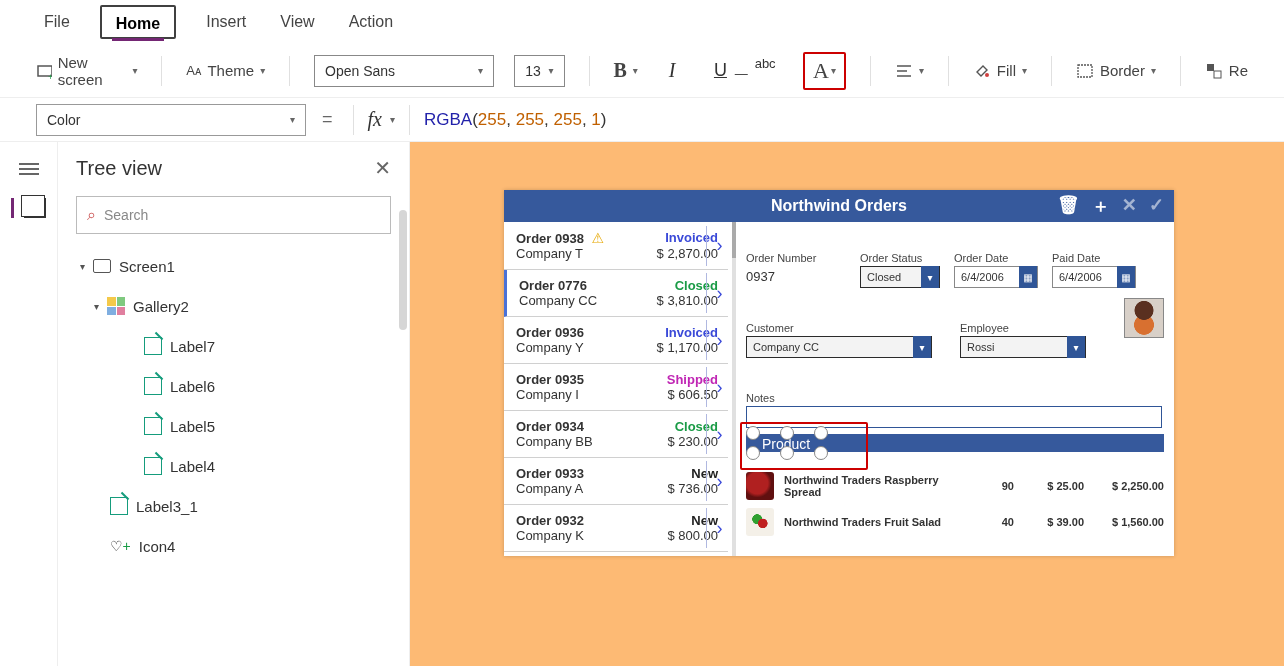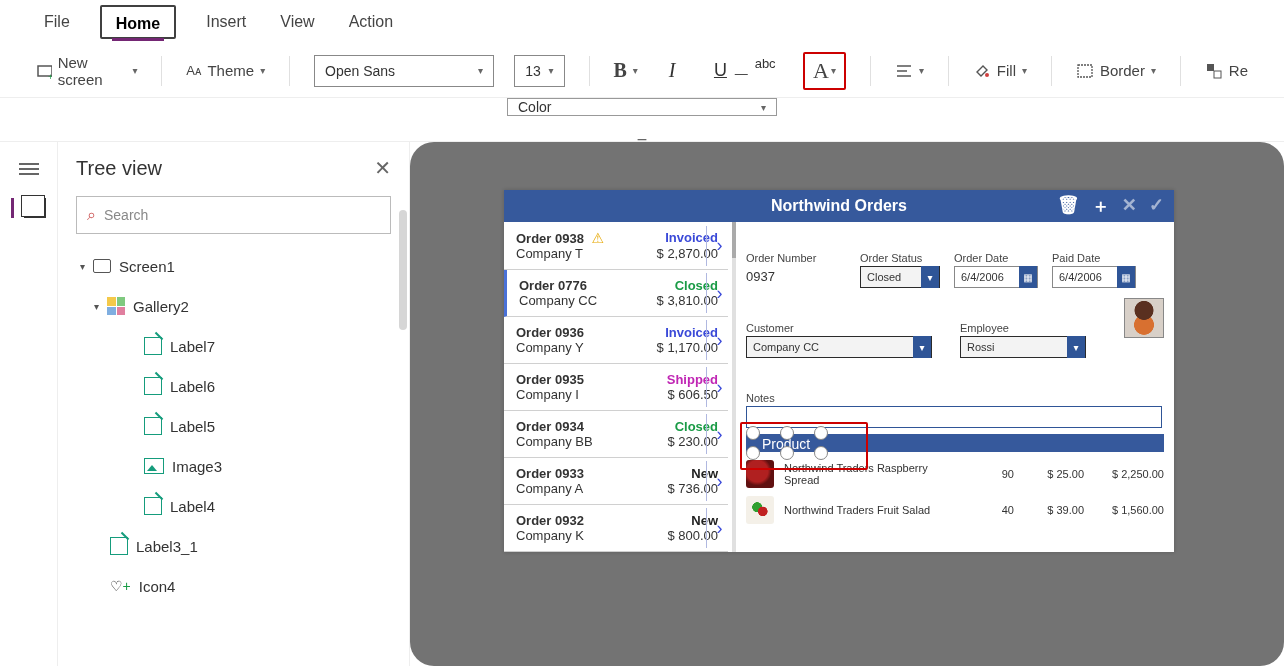--- a/index.html
+++ b/index.html
@@ -16,21 +16,21 @@
 .rib-group { display: flex; align-items: center; gap: 6px; color: #444; font-size: 15px; cursor: pointer; }
 .rib-sep { height: 30px; width: 1px; background: #e0e0e0; margin: 0 4px; }
 .select-box { border: 1px solid #888; height: 32px; display: flex; align-items: center; padding: 0 10px; justify-content: space-between; background: #fff; }
 .font-name { width: 200px; } .font-size { width: 54px; }
 .chev { font-size: 10px; color: #666; }
 .btn-plain { width: 32px; height: 32px; display: flex; align-items: center; justify-content: center; font-size: 18px; }
 .font-color-btn { display: flex; align-items: center; gap: 2px; }
 .font-color-highlight { border: 2px solid #cc0000; padding: 4px 8px; border-radius: 2px; }
 
 
-.formula-row { height: 44px; display: flex; align-items: center; padding: 0 36px; gap: 16px; border-bottom: 1px solid #eee; flex-direction: column; }
+.formula-row { height: 44px; display: flex; align-items: center; padding: 0 36px; gap: 10px; border-bottom: 1px solid #eee; }
 .prop-select { border: 1px solid #999; width: 270px; height: 32px; display: flex; align-items: center; justify-content: space-between; padding: 0 10px; }
 .eq { font-size: 18px; color: #666; padding: 0 6px; }
 .fx { font-style: italic; font-family: serif; font-size: 20px; padding-right: 4px; }
 .formula { font-size: 17px; }
 .formula .fn { color: #2222aa; } .formula .num { color: #c06000; } .formula .pun { color: #333; }
 
 
 .body-row { display: flex; height: calc(666px - 44px - 54px - 44px); }
 .left-rail { width: 58px; display: flex; flex-direction: column; align-items: center; padding-top: 18px; gap: 20px; border-right: 1px solid #eee; }
 .ham { width: 20px; height: 2.5px; background: #666; margin: 2.5px 0; }
@@ -51,21 +51,21 @@
 .label-icon { width: 18px; height: 18px; border: 1.5px solid #159c7c; position: relative; }
 .label-icon::after { content: ""; position: absolute; width: 10px; height: 2px; background: #159c7c; top: -3px; right: -3px; transform: rotate(45deg); }
 .gallery-icon { width: 18px; height: 18px; display: grid; grid-template: 1fr 1fr / 1fr 1fr; gap: 1px; }
 .gallery-icon div:nth-child(1){background:#f4c94a;} .gallery-icon div:nth-child(2){background:#7fc97f;} .gallery-icon div:nth-child(3){background:#7faee0;} .gallery-icon div:nth-child(4){background:#e07f9f;}
 .image-icon { width: 20px; height: 16px; border: 1.5px solid #159c7c; position: relative; }
 .image-icon::after { content: ""; position: absolute; left: 2px; bottom: 2px; width: 0; height: 0; border-left: 5px solid transparent; border-right: 5px solid transparent; border-bottom: 6px solid #159c7c; }
 .icon4 { font-size: 14px; color: #333; }
 .scroll-thumb { position: absolute; right: 2px; top: 68px; width: 8px; height: 120px; background: #d6d6d6; border-radius: 4px; }
 
 
-.canvas { flex: 1; background: #737373; position: relative; border-radius: 24px; }
+.canvas { flex: 1; background: #fdba74; position: relative; }
 .app-screen { position: absolute; left: 94px; top: 48px; width: 670px; background: #fff; box-shadow: 0 0 4px rgba(0,0,0,.2); }
 .app-title { background: #36599c; color: #fff; height: 32px; display: flex; align-items: center; justify-content: center; font-weight: 600; font-size: 16px; position: relative; }
 .app-title .title-icons { position: absolute; right: 10px; display: flex; gap: 12px; font-size: 18px; }
 .app-body { display: flex; }
 
 .orders-list { width: 228px; }
 .order { padding: 8px 10px 8px 12px; border-bottom: 1px solid #d0d0d0; position: relative; }
 .order .line1 { display: flex; justify-content: space-between; font-size: 13px; }
 .order .line2 { display: flex; justify-content: space-between; font-size: 13px; color: #333; }
 .order .oid { font-weight: 700; }
@@ -90,21 +90,21 @@
 .date-in .cal { background: #2f5597; color: #fff; width: 18px; height: 22px; display: flex; align-items: center; justify-content: center; font-size: 10px; }
 .notes { border: 1px solid #2f5597; height: 22px; width: 416px; }
 .avatar { width: 40px; height: 40px; background: radial-gradient(circle at 50% 30%, #5a3020 0 28%, transparent 30%), radial-gradient(circle at 50% 68%, #d87030 0 30%, transparent 32%), #d8d0c8; border: 1px solid #888; }
 
 .product-header { background: #36599c; color: #fff; font-size: 11px; height: 18px; position: relative; margin-top: 6px; }
 .sel-box { position: absolute; left: -6px; top: -12px; border: 2px solid #cc0000; width: 128px; height: 48px; border-radius: 2px; pointer-events: none; }
 .sel-handles { position: absolute; left: 0; top: -8px; display: flex; gap: 20px; }
 .handle { width: 14px; height: 14px; border: 1px solid #888; background: #fff; border-radius: 50%; }
 .product-header .ph-label { position: absolute; left: 16px; top: 2px; font-size: 14px; }
 
-.line-items { margin-top: 8px; }
+.line-items { margin-top: 20px; font-weight: bold; }
 .li-row { display: flex; align-items: center; gap: 10px; font-size: 11px; margin-bottom: 8px; }
 .li-img { width: 28px; height: 28px; border-radius: 3px; }
 .li-img.a { background: radial-gradient(circle at 40% 40%, #b02020 0 45%, #601010 60% 100%); }
 .li-img.b { background: radial-gradient(circle at 60% 55%, #c02020 0 20%, transparent 22%), radial-gradient(circle at 40% 40%, #30a030 0 20%, transparent 22%), #f4f0e8; }
 .li-name { width: 170px; } .li-qty { width: 50px; text-align: right; } .li-price { width: 60px; text-align: right; } .li-total { width: 70px; text-align: right; }
 
 svg.icon { width: 18px; height: 18px; }
 </style>
 </head>
 <body>
@@ -257,24 +257,20 @@
         <div class="label-icon"></div>
         <span>Label7</span>
       </div>
     <div class="tree-node indent2">
         <div class="label-icon"></div>
         <span>Label6</span>
       </div>
     <div class="tree-node indent2">
         <div class="label-icon"></div>
         <span>Label5</span>
-      </div>
-    <div class="tree-node indent2">
-        <div class="image-icon"></div>
-        <span>Image3</span>
       </div>
     <div class="tree-node indent2">
         <div class="label-icon"></div>
         <span>Label4</span>
       </div>
     <div class="tree-node indent1">
         <div class="label-icon"></div>
         <span>Label3_1</span>
       </div>
     <div class="tree-node indent1">

